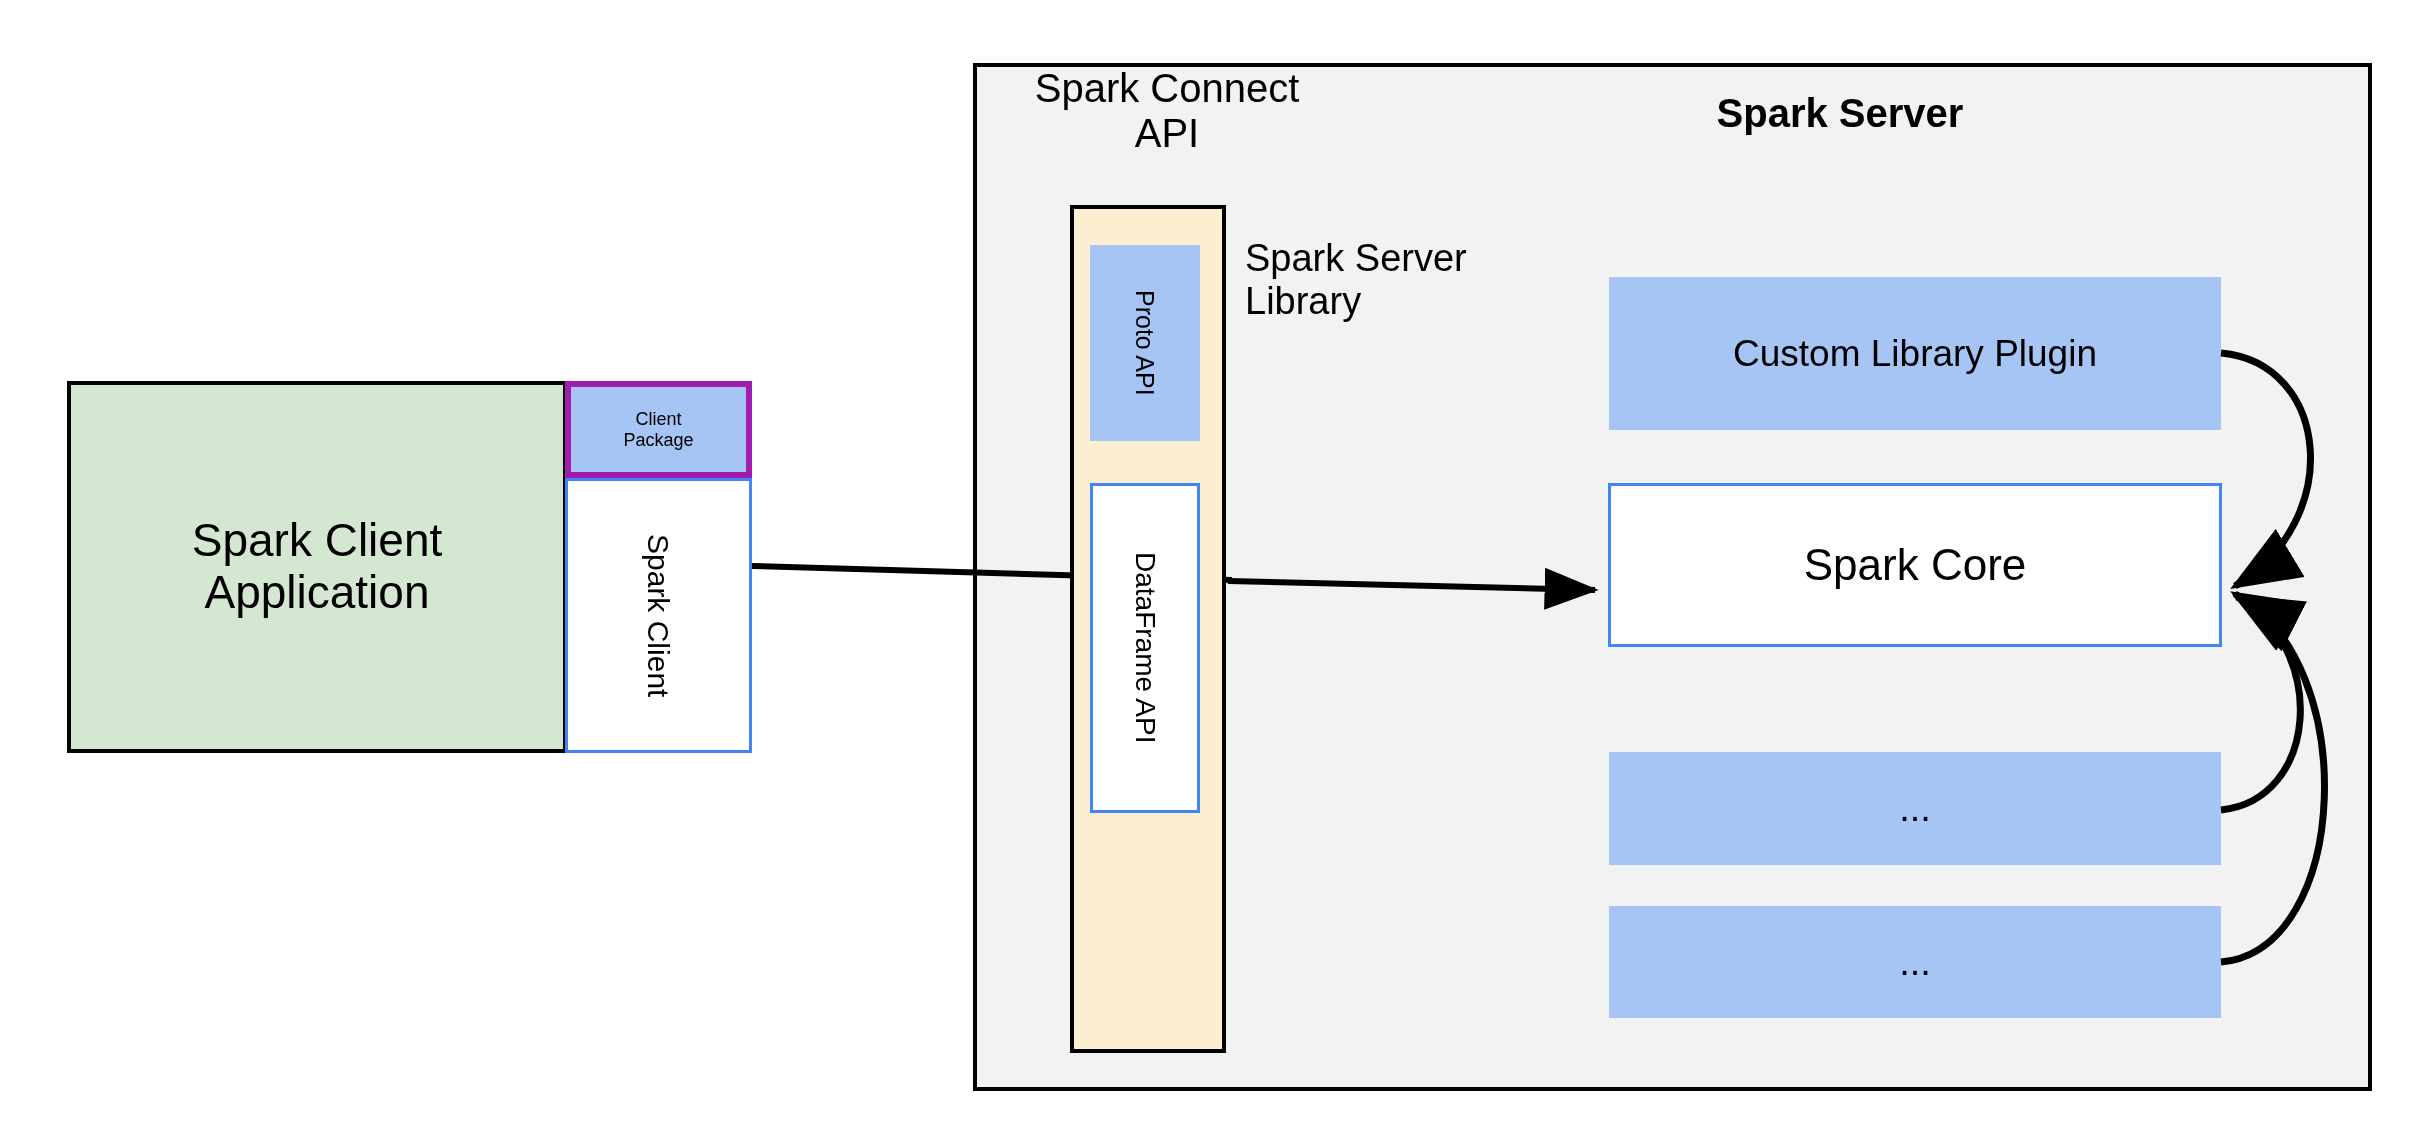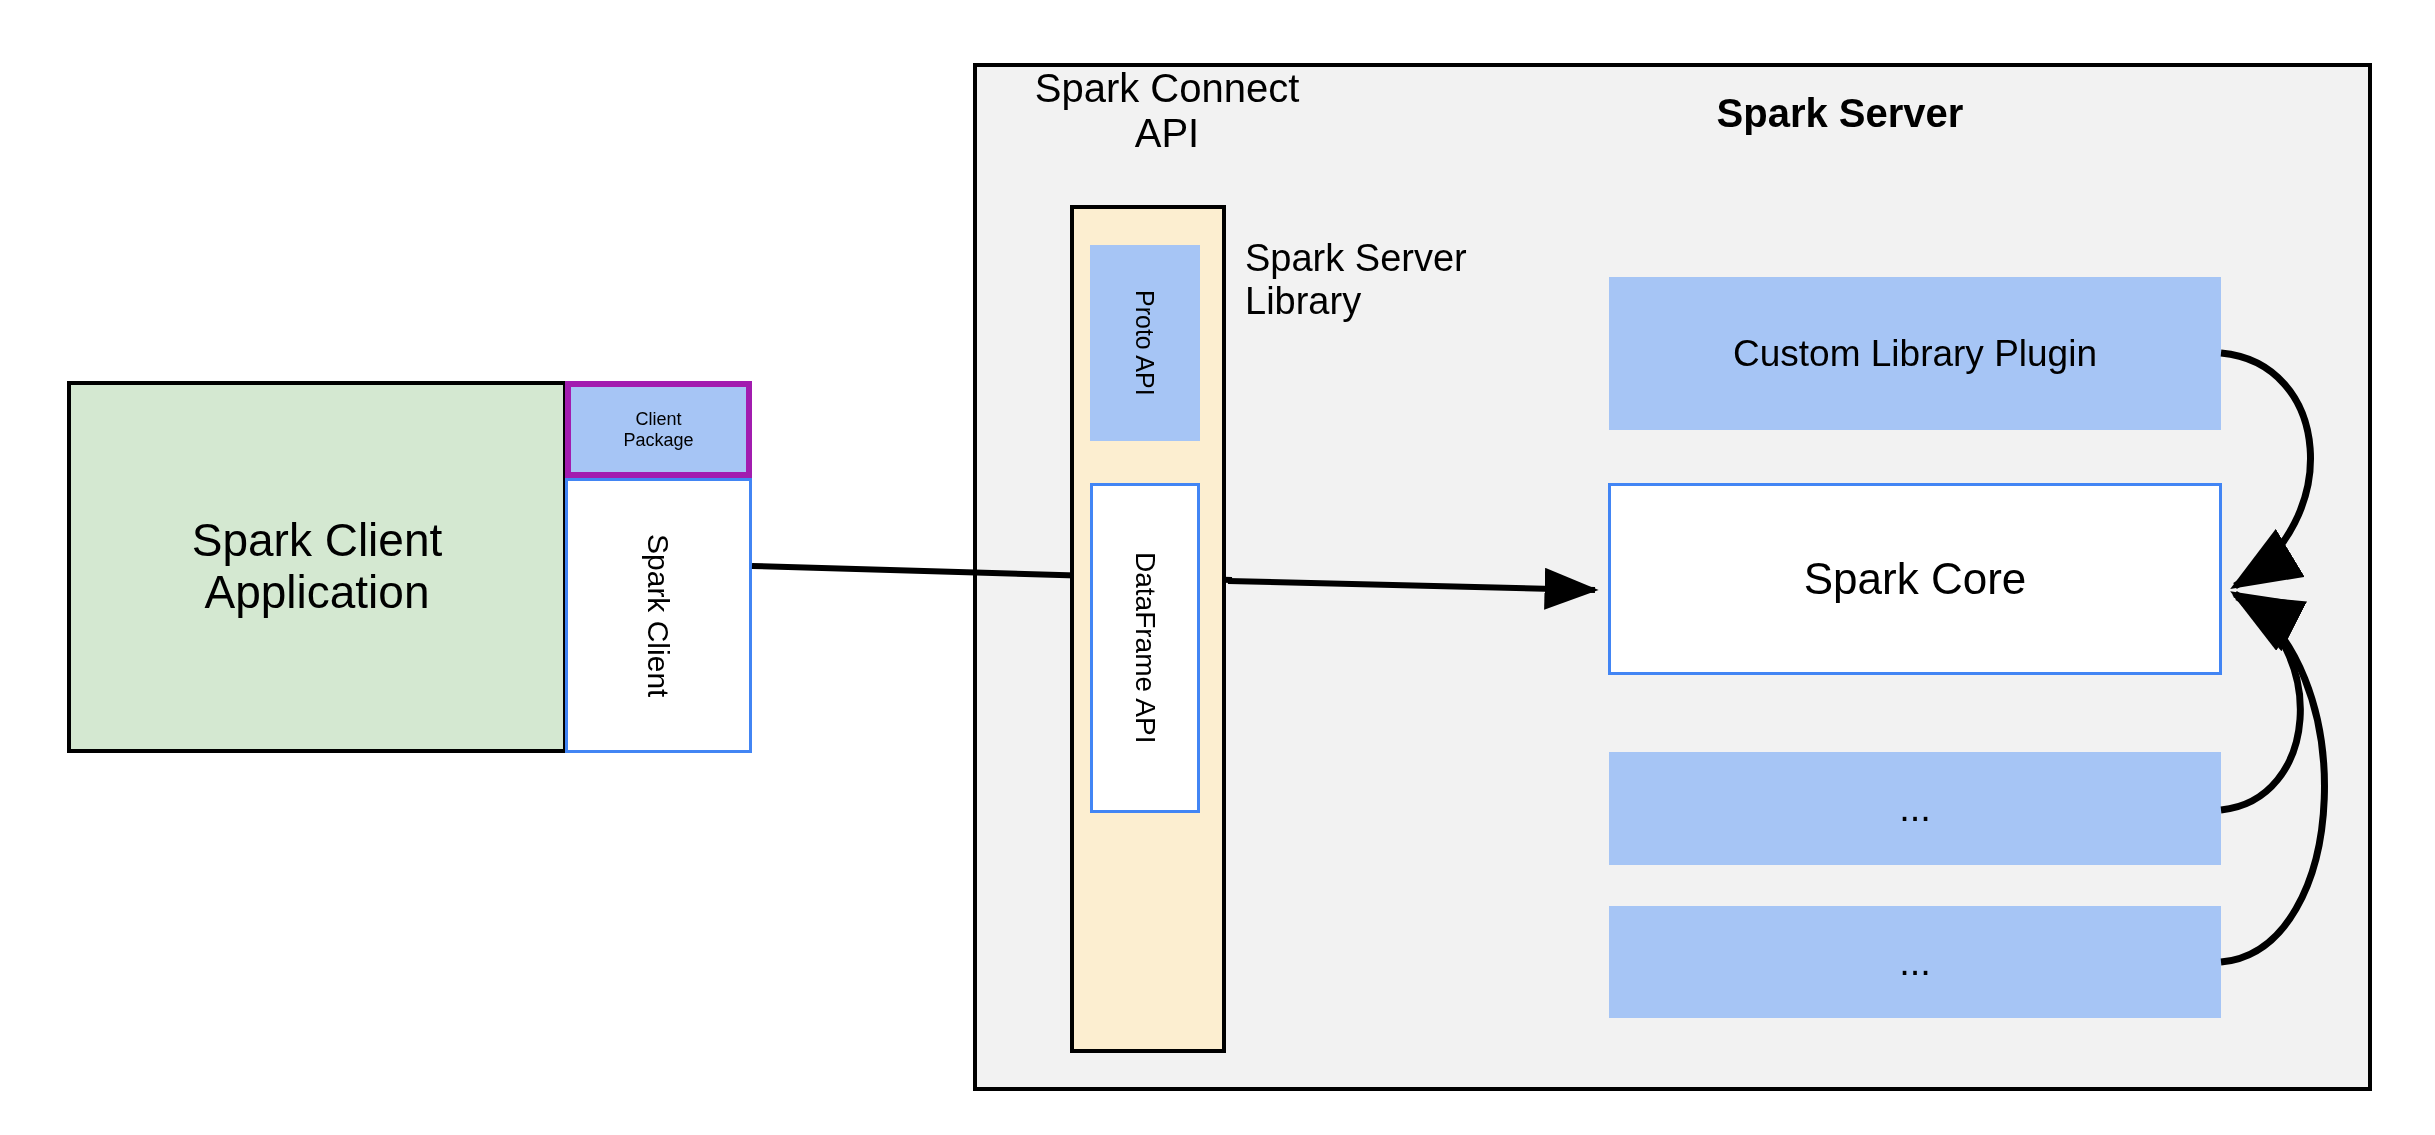--- a/index.html
+++ b/index.html
@@ -119,21 +119,21 @@
 
   
   #custom-library-plugin-box {
     left: 1609px; top: 277px; width: 612px; height: 153px;
     background: #a6c5f5;
     font-size: 37px;
     z-index: 4;
   }
 
   #spark-core-box {
-    left: 1608px; top: 483px; width: 614px; height: 192px;
+    left: 1608px; top: 483px; width: 614px; height: 164px;
     background: #ffffff;
     border: 3px solid #4285f4;
     font-size: 44px;
     z-index: 4;
   }
 
   #ellipsis-box-1 {
     left: 1609px; top: 752px; width: 612px; height: 113px;
     background: #a6c5f5;
     font-size: 38px;

